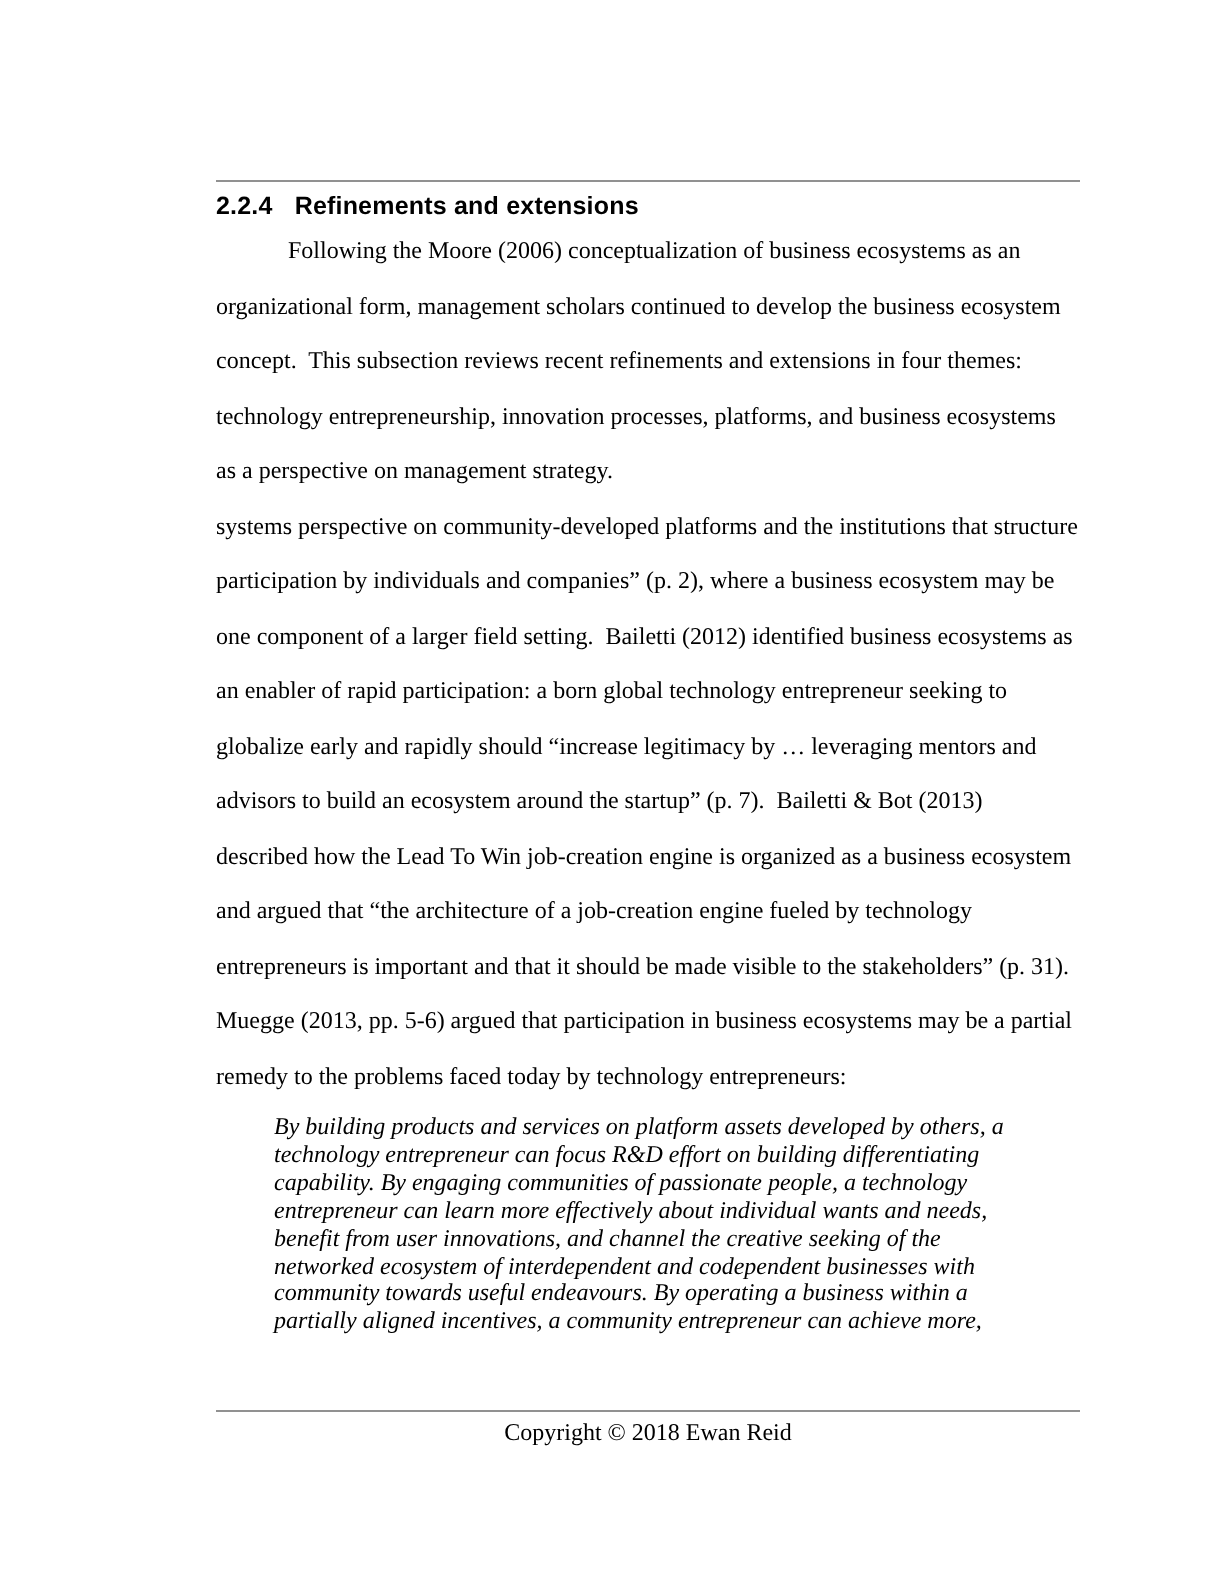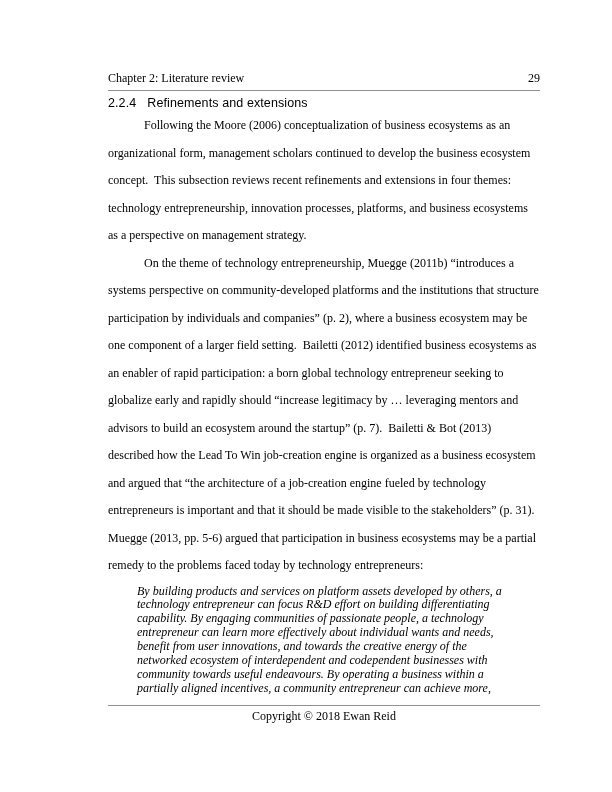--- a/index.html
+++ b/index.html
@@ -29,21 +29,21 @@
     height: 0;
     border-top: 1px solid #919191;
   }
   .header-rule { top: 90px; }
   .footer-rule { top: 705px; }
   .section-heading {
     position: absolute;
     left: 108px;
     top: 96px;
     font-family: "Liberation Sans", "DejaVu Sans", sans-serif;
-    font-weight: 400;
+    font-weight: 700;
     font-size: 12.5px;
     line-height: 14px;
     letter-spacing: 0.1px;
   }
   .heading-number { margin-right: 11px; }
   .body-text {
     position: absolute;
     left: 108px;
     top: 112px;
     width: 460px;
@@ -68,59 +68,54 @@
     text-align: center;
     font-size: 12px;
     line-height: 15px;
   }
 </style>
 </head>
 <body>
 
 <div class="page" style="background: rgb(255, 255, 255); color: rgb(0, 0, 0);">
 
-  <div class="header">
-    <span>Chapter 2: Literature review</span>
-    <span>29</span>
-  </div>
 
   <div class="rule header-rule" style="border-top-color: rgb(145, 145, 145);"></div>
 
   <div class="section-heading">
     <span class="heading-number">2.2.4</span><span>Refinements and extensions</span>
   </div>
 
   <div class="body-text">
       <div class="paragraph">
         <div class="line indent"><span>Following the Moore (2006) conceptualization of business ecosystems as an</span></div>
         <div class="line"><span>organizational form, management scholars continued to develop the business ecosystem</span></div>
         <div class="line"><span>concept.  This subsection reviews recent refinements and extensions in four themes:</span></div>
         <div class="line"><span>technology entrepreneurship, innovation processes, platforms, and business ecosystems</span></div>
         <div class="line"><span>as a perspective on management strategy.</span></div>
       </div>
       <div class="paragraph">
-        <div class="line indent"><span>On the theme of technology entrepreneurship, Muegge (2011b) “introduces a</span></div>
         <div class="line"><span>systems perspective on community-developed platforms and the institutions that structure</span></div>
         <div class="line"><span>participation by individuals and companies” (p. 2), where a business ecosystem may be</span></div>
         <div class="line"><span>one component of a larger field setting.  Bailetti (2012) identified business ecosystems as</span></div>
         <div class="line"><span>an enabler of rapid participation: a </span><span class="italic">born global</span><span> technology entrepreneur seeking to</span></div>
         <div class="line"><span>globalize early and rapidly should “increase legitimacy by … leveraging mentors and</span></div>
         <div class="line"><span>advisors to build an ecosystem around the startup” (p. 7).  Bailetti &amp; Bot (2013)</span></div>
         <div class="line"><span>described how the Lead To Win job-creation engine is organized as a business ecosystem</span></div>
         <div class="line"><span>and argued that “the architecture of a job-creation engine fueled by technology</span></div>
         <div class="line"><span>entrepreneurs is important and that it should be made visible to the stakeholders” (p. 31).</span></div>
         <div class="line"><span>Muegge (2013, pp. 5-6) argued that participation in business ecosystems may be a partial</span></div>
         <div class="line"><span>remedy to the problems faced today by technology entrepreneurs:</span></div>
       </div>
       <div class="block-quote">
         <div class="line">By building products and services on platform assets developed by others, a</div>
         <div class="line">technology entrepreneur can focus R&amp;D effort on building differentiating</div>
         <div class="line">capability. By engaging communities of passionate people, a technology</div>
         <div class="line">entrepreneur can learn more effectively about individual wants and needs,</div>
-        <div class="line">benefit from user innovations, and towards the creative energy of the</div>
+        <div class="line">benefit from user innovations, and channel the creative seeking of the</div>
         <div class="line">networked ecosystem of interdependent and codependent businesses with</div>
         <div class="line">community towards useful endeavours. By operating a business within a</div>
         <div class="line">partially aligned incentives, a community entrepreneur can achieve more,</div>
       </div>
     </div>
 
   <div class="rule footer-rule" style="border-top-color: rgb(145, 145, 145);"></div>
 
   <div class="footer">
     <span>Copyright © 2018 Ewan Reid</span>

